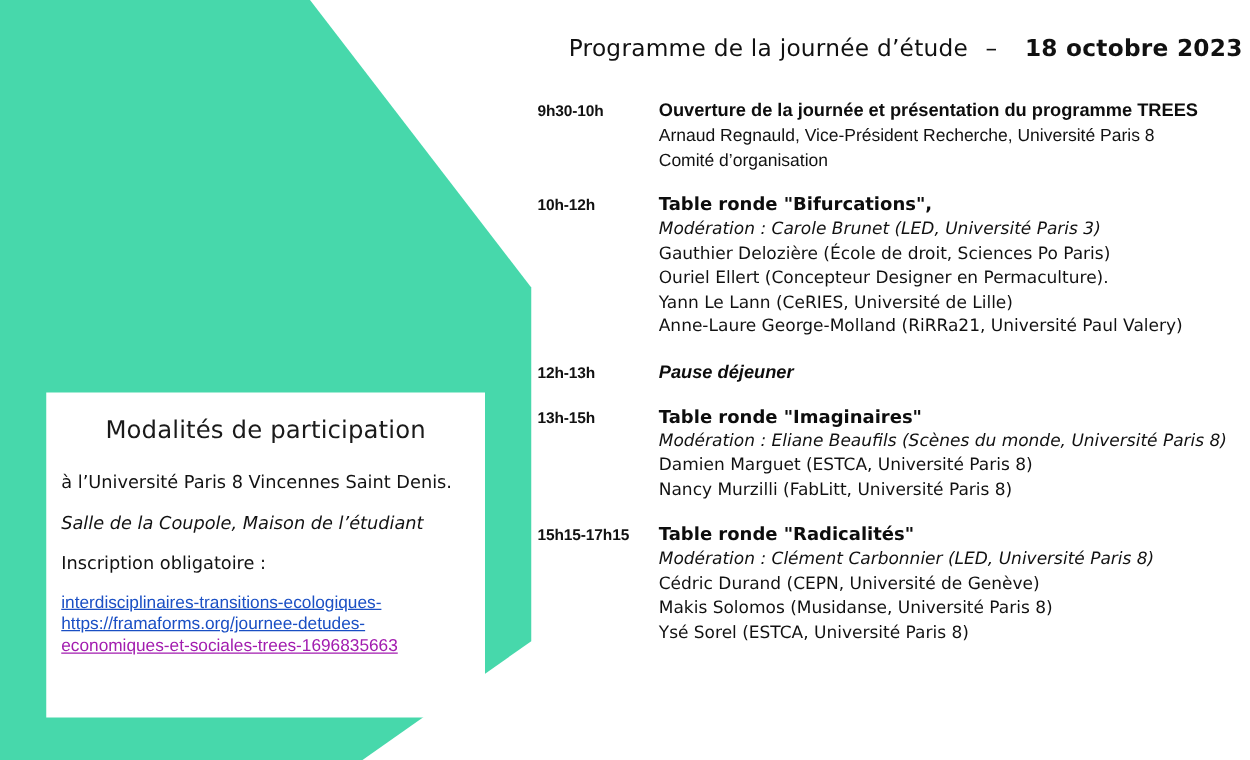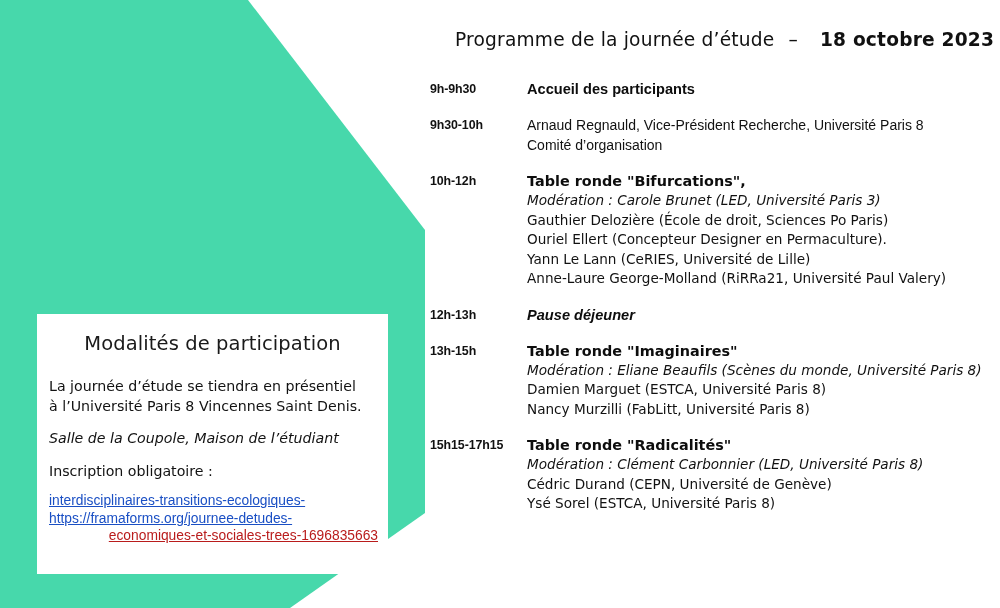--- a/index.html
+++ b/index.html
@@ -172,54 +172,48 @@
 
 <div id="poster">
 
   <svg class="green-shape" viewBox="0 0 1000 608" width="1000" height="608" xmlns="http://www.w3.org/2000/svg">
     <polygon id="green-poly" points="0,0 248,0 425,230 425,513 290,608 0,608" fill="#47d8ab"></polygon>
   </svg>
 
   <div class="info-card">
     <div class="info-card-title">Modalités de participation</div>
 
-    <div class="info-line">La journée d’étude se tiendra en présentiel</div>
     <div class="info-line">à l’Université Paris 8 Vincennes Saint Denis.</div>
 
     <div class="info-gap"></div>
 
     <div class="info-line italic">Salle de la Coupole, Maison de l’étudiant</div>
 
     <div class="info-gap"></div>
 
     <div class="info-line">Inscription obligatoire :</div>
 
     <div class="info-link-wrap">
       <span class="info-link" style="color: rgb(26, 79, 196);">interdisciplinaires-transitions-ecologiques-</span>
       <span class="info-link" style="color: rgb(26, 79, 196);">https://framaforms.org/journee-detudes-</span>
-      <span class="info-link" style="color: #b91c1c; text-align: right;">economiques-et-sociales-trees-1696835663</span>
+      <span class="info-link" style="color: #a21caf;">economiques-et-sociales-trees-1696835663</span>
     </div>
   </div>
 
   <div class="programme">
 
     <div class="programme-header">
       <span>Programme de la journée d’étude</span><span class="hdr-dash">–</span><span class="hdr-date">18 octobre 2023</span>
     </div>
 
     <div class="schedule" id="schedule-root">
         <div class="slot fam-arial">
-          <div class="slot-time">9h-9h30</div>
-          <div class="slot-body">
-            <div class="slot-title">Accueil des participants</div>
-          </div>
-        </div>
-        <div class="slot fam-arial">
           <div class="slot-time">9h30-10h</div>
           <div class="slot-body">
+            <div class="slot-title">Ouverture de la journée et présentation du programme TREES</div>
             <div class="slot-sub">Arnaud Regnauld, Vice-Président Recherche, Université Paris 8</div>
             <div class="slot-sub">Comité d’organisation</div>
           </div>
         </div>
         <div class="slot fam-narrow">
           <div class="slot-time">10h-12h</div>
           <div class="slot-body">
             <div class="slot-title">Table ronde "Bifurcations",</div>
             <div class="slot-sub italic">Modération : Carole Brunet (LED, Université Paris 3)</div>
             <div class="slot-sub">Gauthier Delozière (École de droit, Sciences Po Paris)</div>
@@ -242,19 +236,20 @@
             <div class="slot-sub">Damien Marguet (ESTCA, Université Paris 8)</div>
             <div class="slot-sub">Nancy Murzilli (FabLitt, Université Paris 8)</div>
           </div>
         </div>
         <div class="slot fam-narrow">
           <div class="slot-time">15h15-17h15</div>
           <div class="slot-body">
             <div class="slot-title">Table ronde "Radicalités"</div>
             <div class="slot-sub italic">Modération : Clément Carbonnier (LED, Université Paris 8)</div>
             <div class="slot-sub">Cédric Durand (CEPN, Université de Genève)</div>
+            <div class="slot-sub">Makis Solomos (Musidanse, Université Paris 8)</div>
             <div class="slot-sub">Ysé Sorel (ESTCA, Université Paris 8)</div>
           </div>
         </div>
       </div>
 
   </div>
 </div>
 
 </body></html>

